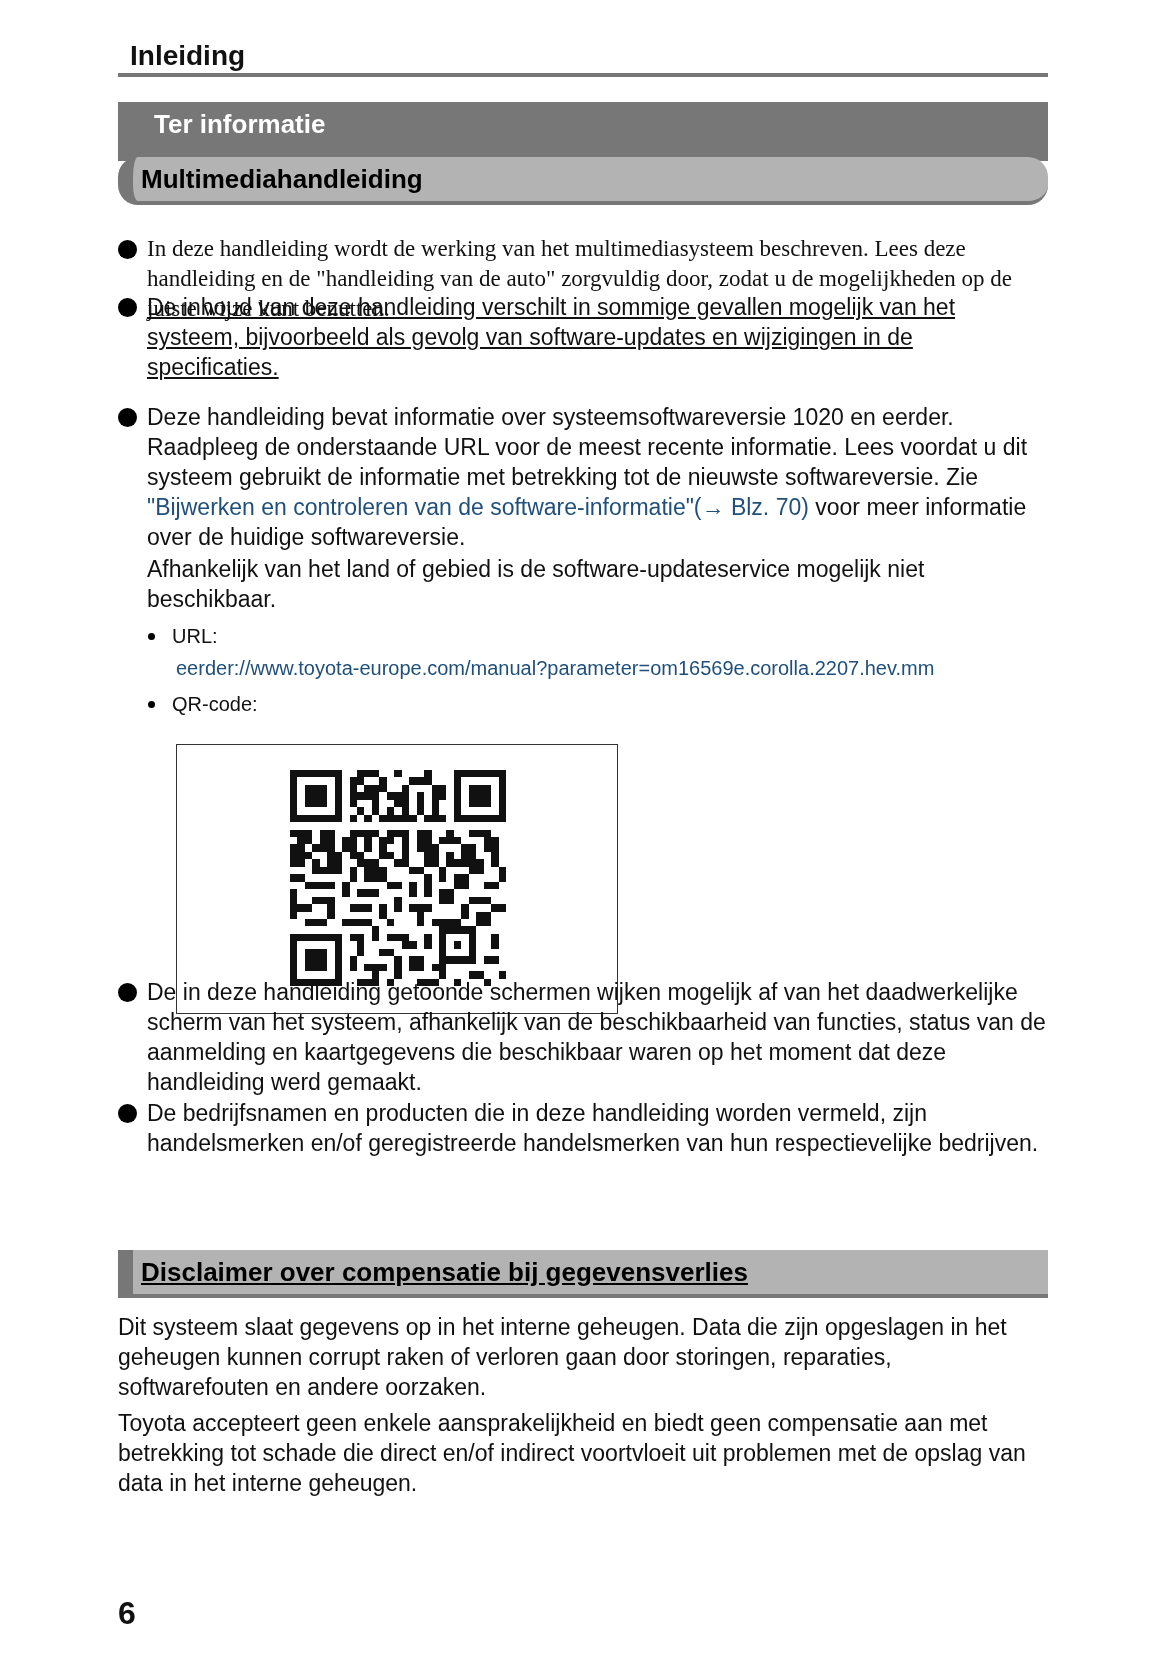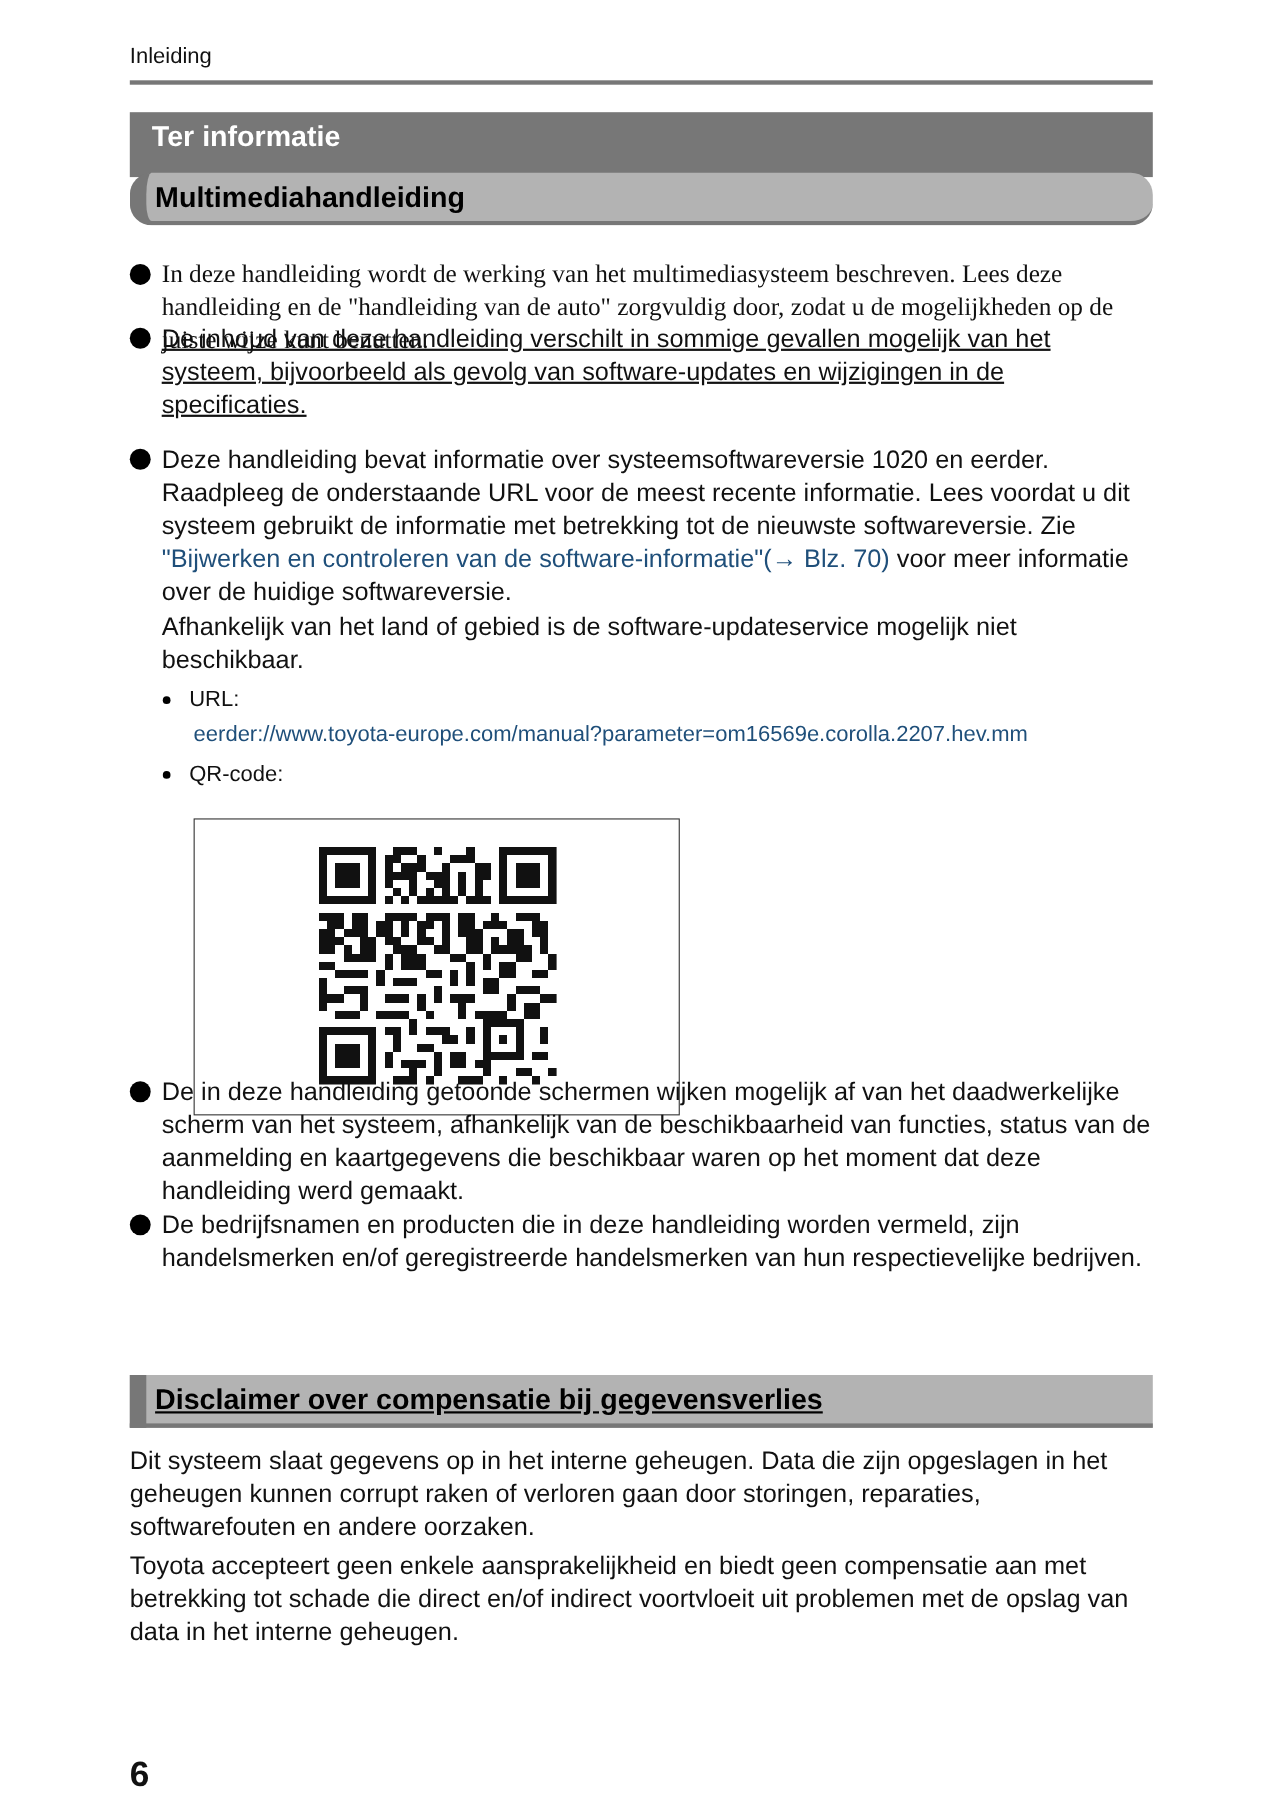--- a/index.html
+++ b/index.html
@@ -1,20 +1,20 @@
 <!DOCTYPE html>
 <html><head>
 <meta charset="utf-8">
 <style>
   html, body { margin: 0; padding: 0; background: #ffffff; }
   body { width: 1165px; height: 1653px; position: relative; font-family: "Liberation Sans", sans-serif; color: #111; }
   .page { position: absolute; left: 118px; top: 0; width: 930px; }
-  .running-head { position: absolute; top: 40px; left: 0; font-weight: normal; font-size: 20px; }
+  .running-head { position: absolute; top: 40px; left: 12px; font-weight: bold; font-size: 28px; }
   .head-rule { position: absolute; top: 73px; left: 0; width: 930px; height: 4px; background: #777; }
-  .chapter-bar { position: absolute; top: 102px; left: 0; width: 930px; height: 59px; background: #777; color: #fff; font-weight: bold; font-size: 26px; line-height: 44px; box-sizing: border-box; padding-left: 20px; }
+  .chapter-bar { position: absolute; top: 102px; left: 0; width: 930px; height: 59px; background: #777; color: #fff; font-weight: bold; font-size: 26px; line-height: 44px; box-sizing: border-box; padding-left: 36px; }
   .section-bar { position: absolute; left: 0; width: 930px; height: 48px; background: #b3b3b3; border-left: 15px solid #777; border-bottom: 4px solid #777; box-sizing: border-box; font-weight: bold; font-size: 26px; line-height: 44px; padding-left: 8px; color: #000; }
   .sec1 { top: 157px; border-radius: 20px; }
   .sec2 { top: 1250px; text-decoration: underline; }
   .bullet-item { position: absolute; left: 0; width: 930px; font-size: 23px; line-height: 30px; }
   .bullet-item .dot { position: absolute; left: 0; top: 6px; width: 19px; height: 19px; border-radius: 50%; background: #000; }
   .bullet-item .txt { margin-left: 29px; }
   .link { color: #1f4f7a; }
   .para { position: absolute; left: 29px; width: 901px; font-size: 23px; line-height: 30px; }
   .sub-item { position: absolute; left: 30px; font-size: 20px; line-height: 28px; }
   .sub-item .sdot { position: absolute; left: 0; top: 11px; width: 7px; height: 7px; border-radius: 50%; background: #000; }

